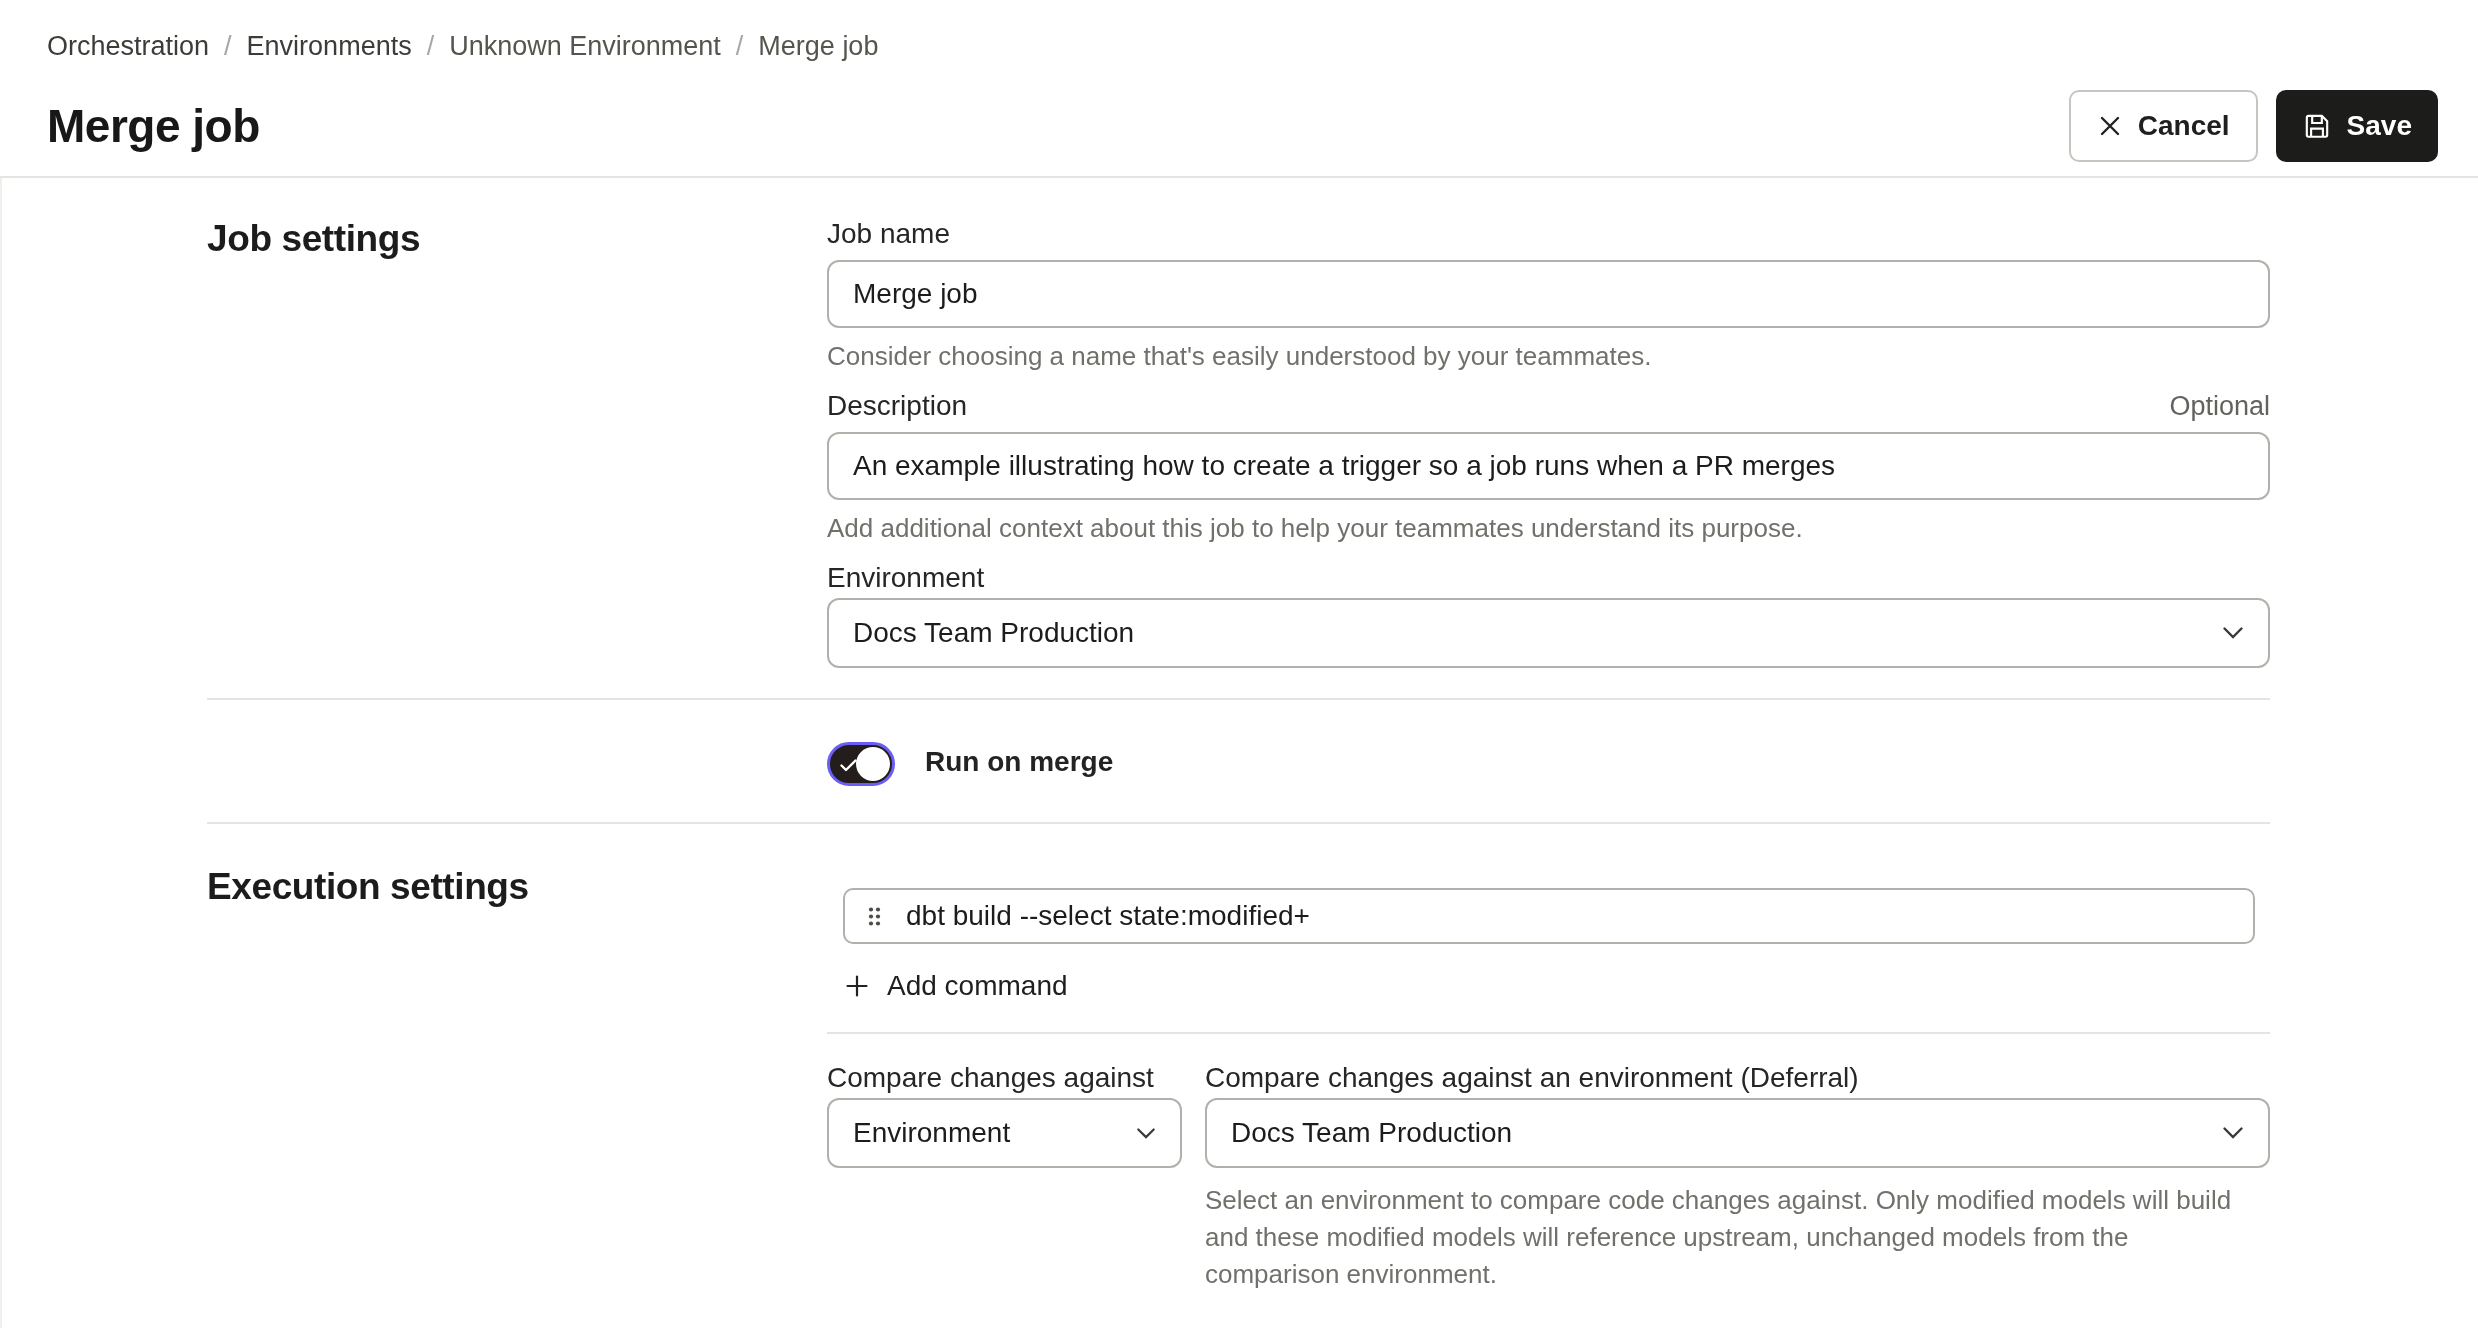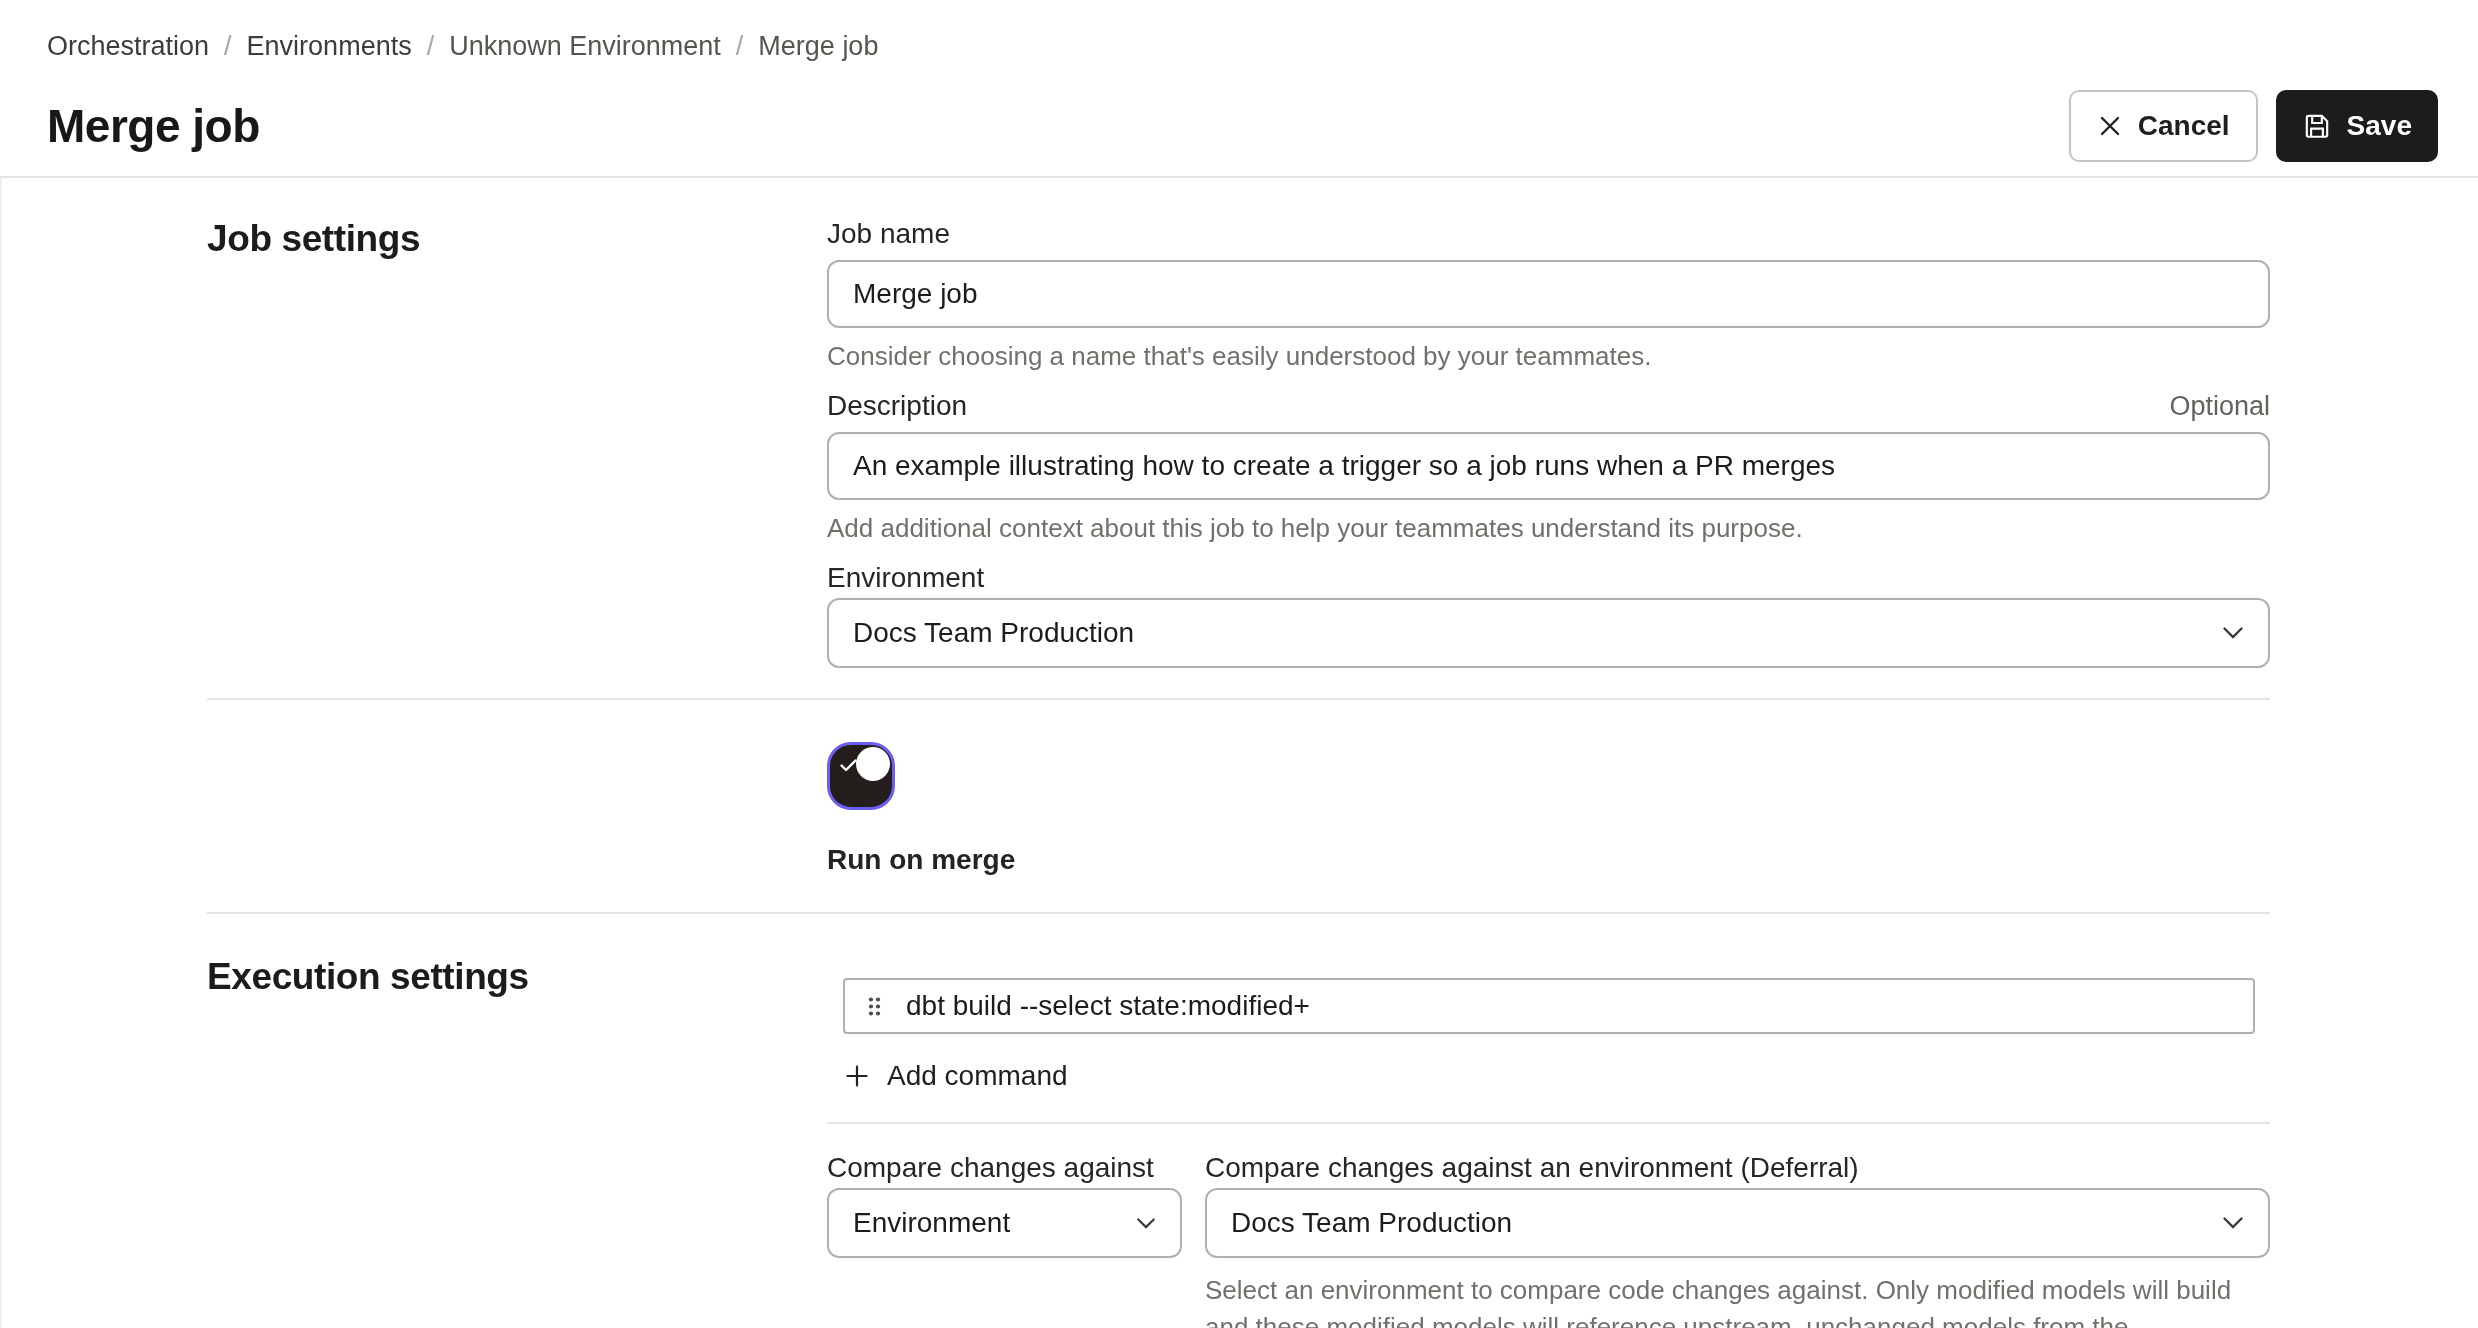--- a/index.html
+++ b/index.html
@@ -51,36 +51,36 @@
     border:2px solid #b1b1ab; border-radius:12px;
     display:flex; align-items:center; justify-content:space-between;
     padding:0 24px; font-size:28px; color:#1c1c1c; cursor:pointer; background:#fff;
   }
 
   
   #job-settings { padding:40px 0 30px 0; }
 
   
   #git-trigger { padding:42px 0 36px 0; }
-  .toggle-row { display:flex; gap:30px;flex-direction:column; }
+  .toggle-row { display:flex; gap:30px; }
   .toggle {
     position:relative; flex:0 0 68px; width:68px; height:44px; border-radius:24px;
     background:#231e1b; border:3px solid #6a5ef5; cursor:pointer;
   }
   .toggle .check { position:absolute; left:9px; top:13px; }
   .toggle .knob { position:absolute; right:2px; top:2px; width:34px; height:34px; border-radius:50%; background:#fff; }
   .toggle-text .t-label { font-size:28px; font-weight:600; color:#232323; margin-top:4px; }
   .toggle-text .t-desc { margin-top:16px; font-size:27px; color:#6f6f69; }
 
   
   #execution-settings { padding:42px 0 0 0; }
   .commands-label-row { display:flex; align-items:center; gap:13px; }
   .command-box {
     margin:22px 15px 0 16px; height:56px;
-    border:2px solid #b1b1ab; border-radius:4px;
+    border:2px solid #b1b1ab; border-radius:10px;
     display:flex; align-items:center; gap:24px; padding:0 22px;
     font-size:28px; color:#1c1c1c; background:#fff;
   }
   .drag-handle { display:flex; cursor:grab; }
   .add-command { margin:26px 0 0 16px; display:flex; align-items:center; gap:16px;
     font-size:28px; font-weight:500; color:#1f1f1f; cursor:pointer; }
   .subrule { border:none; border-top:2px solid #e4e4e0; margin:30px 0 0 0; }
   .compare-row { display:flex; gap:23px; margin-top:28px; }
   .compare-left { width:355px; flex:0 0 355px; }
   .compare-right { flex:1; }

